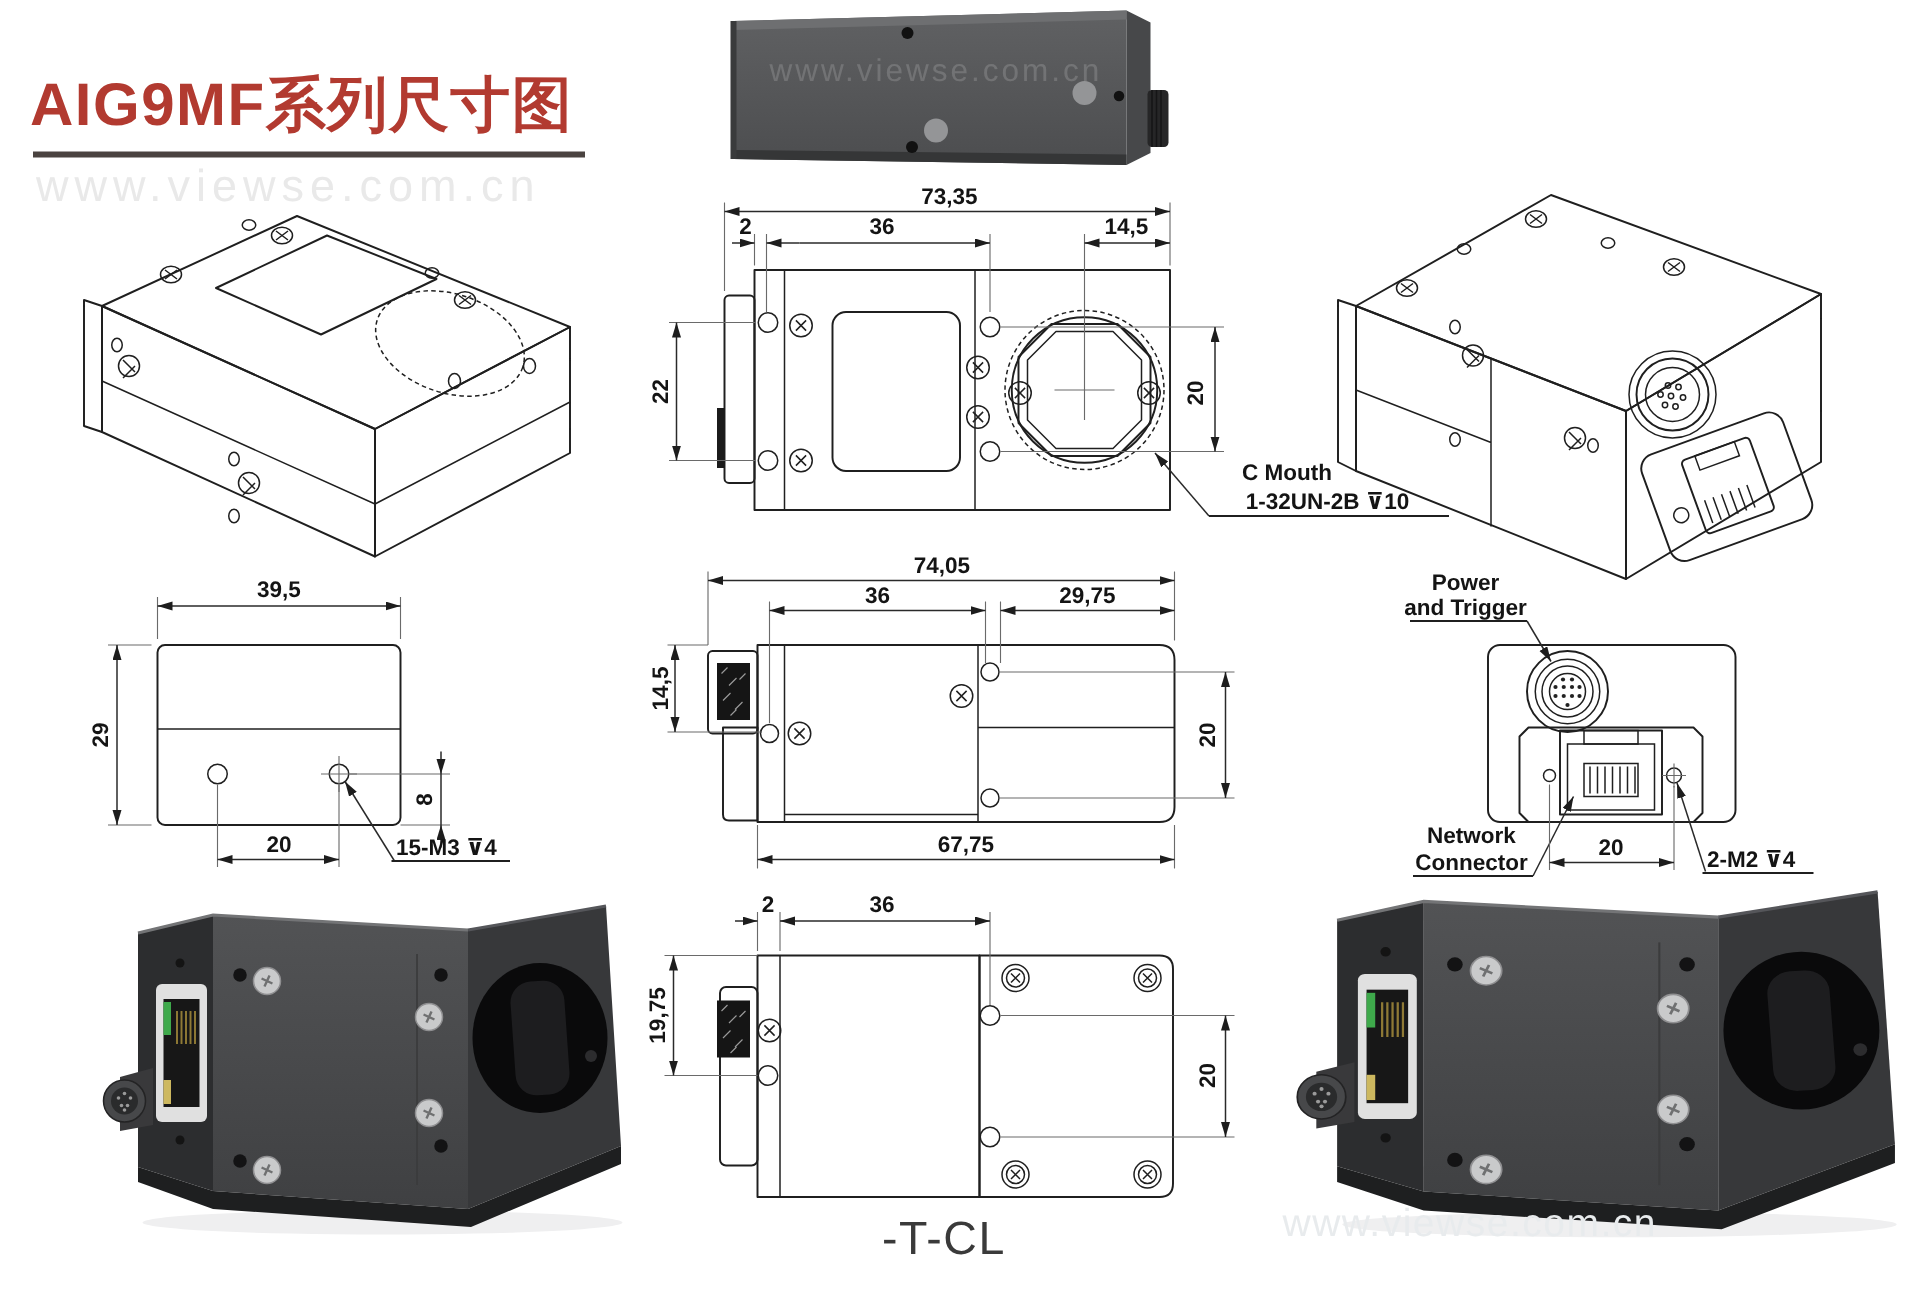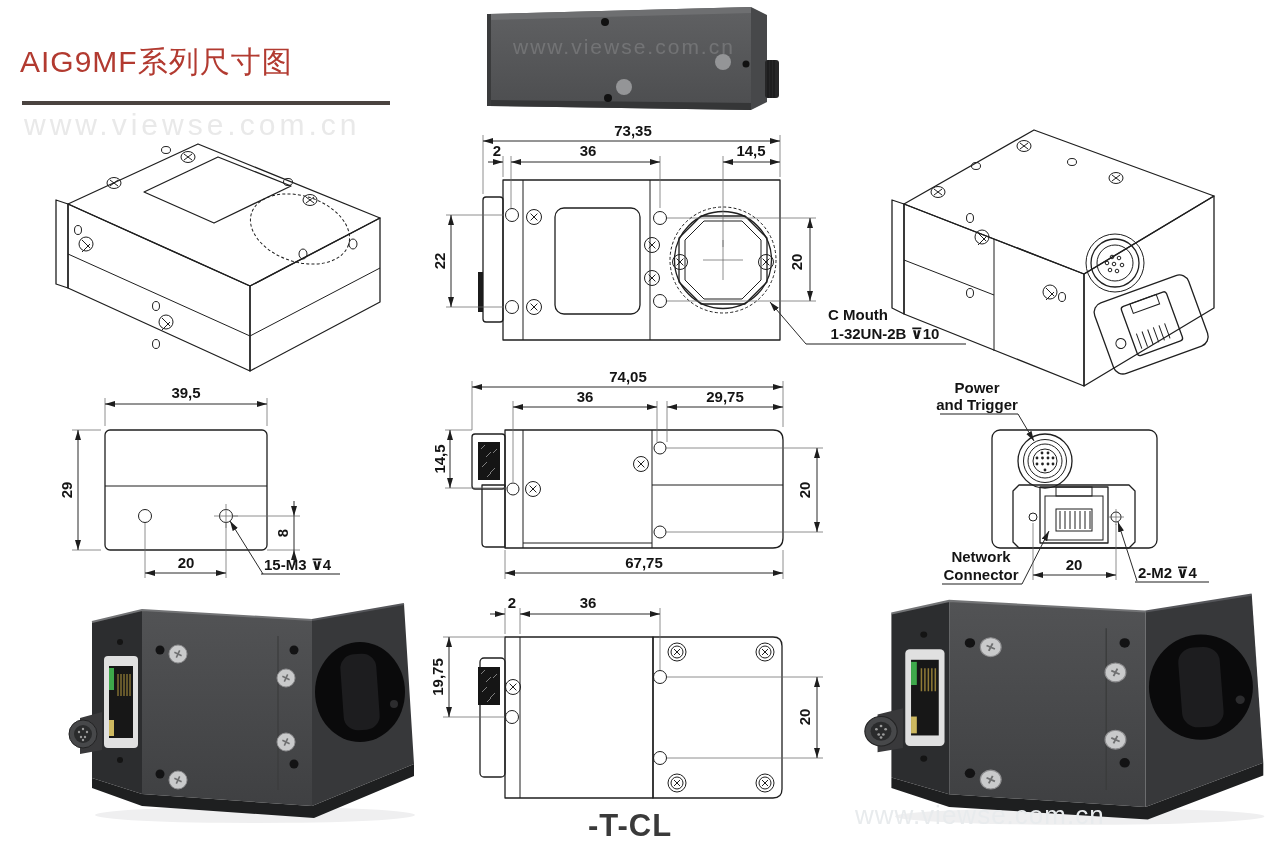--- a/index.html
+++ b/index.html
@@ -1,26 +1,26 @@
 <!DOCTYPE html>
 <html><head>
 <meta charset="utf-8">
 <style>
   html,body{margin:0;padding:0;background:#fff;}
   .canvas{position:relative;width:1280px;height:860px;background:#ffffff;overflow:hidden;
           font-family:"Liberation Sans","DejaVu Sans",sans-serif;}
   .abs{position:absolute;}
   svg{display:block;overflow:visible;}
   svg text{font-family:"Liberation Sans","DejaVu Sans",sans-serif;}
-  .title{font-size:30px;font-weight:400;color:#b23a30;letter-spacing:1px;white-space:nowrap;}
+  .title{font-size:40px;font-weight:700;color:#b23a30;letter-spacing:1px;white-space:nowrap;}
   .rule{background:#4a4340;height:4px;}
   .wm{color:#e9e9e9;font-size:30px;letter-spacing:4px;white-space:nowrap;}
   .wm2{color:#e8ebed;font-size:26px;letter-spacing:1px;white-space:nowrap;}
   .units{font-size:23px;color:#141414;white-space:nowrap;}
-  .caption{font-size:31px;color:#3a3a3a;letter-spacing:1px;white-space:nowrap;font-weight:bold;}
+  .caption{font-size:31px;color:#3a3a3a;letter-spacing:1px;white-space:nowrap;}
   
   .o1{fill:none;stroke:#1f1f1f;stroke-width:1.3;stroke-linejoin:round;}
   .o2{fill:none;stroke:#1f1f1f;stroke-width:1;}
   .thin{stroke:#6a6a6a;stroke-width:.75;fill:none;}
   .dim{stroke:#2a2a2a;stroke-width:1;fill:none;}
   .ldr{stroke:#2a2a2a;stroke-width:1;fill:none;}
   .ul{stroke:#1f1f1f;stroke-width:1.2;}
   .dash{stroke-dasharray:3 2.2;}
   .num{font-size:15px;font-weight:700;fill:#141414;text-anchor:middle;}
   .note{font-size:15px;font-weight:700;fill:#141414;text-anchor:middle;}

